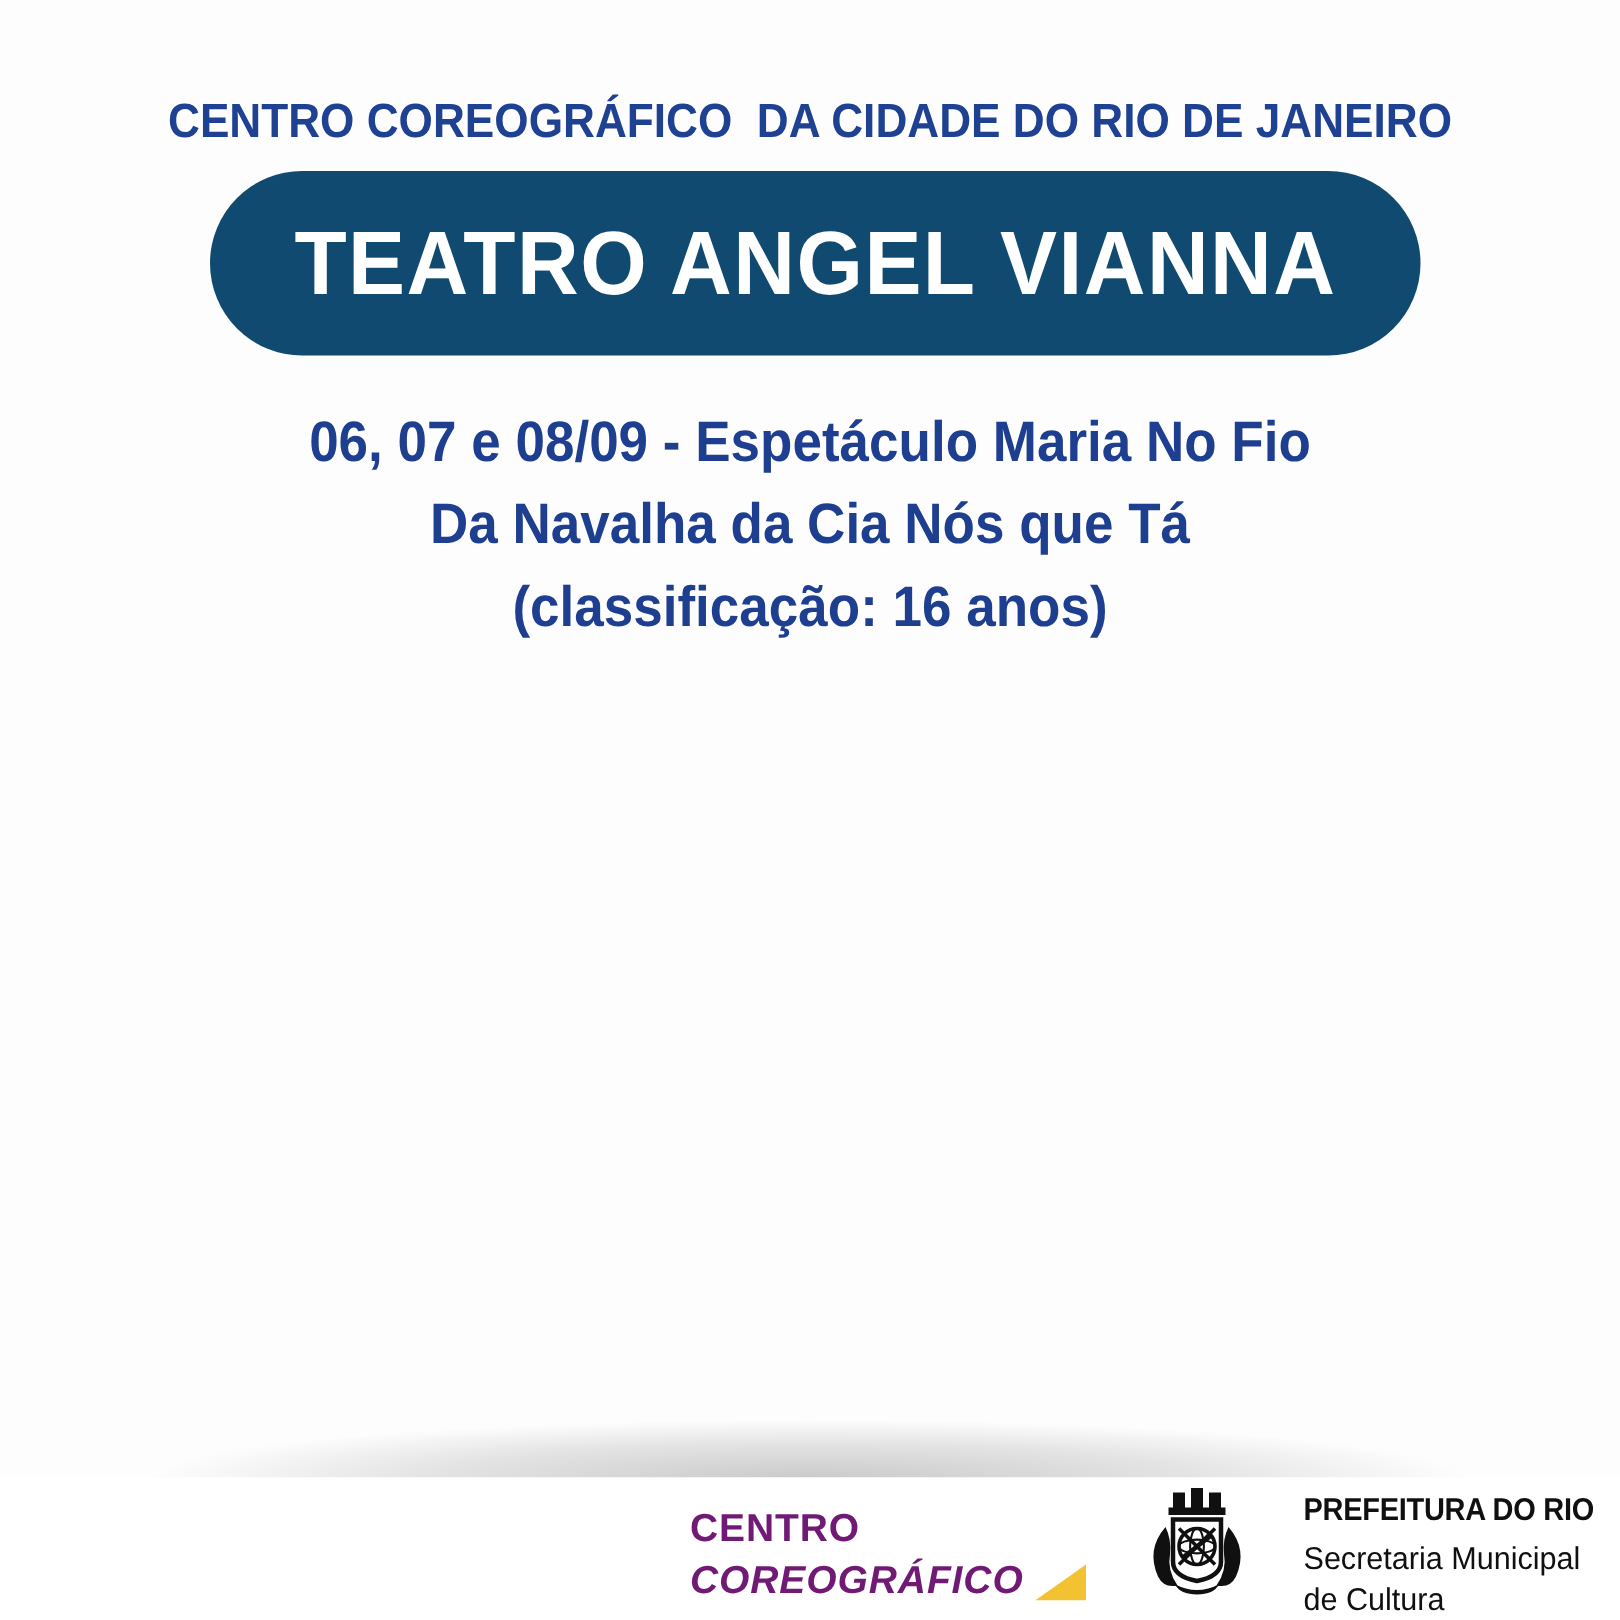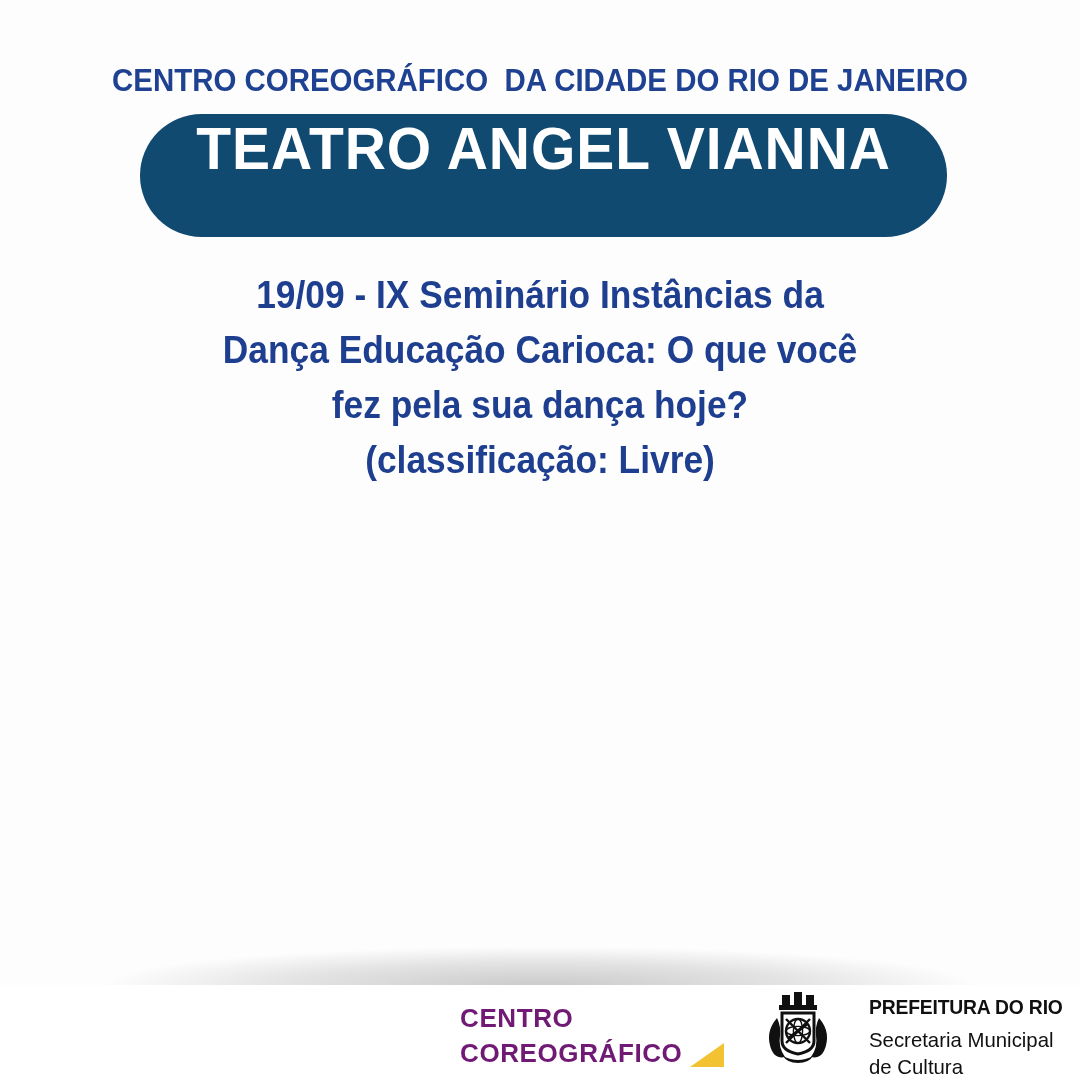--- a/index.html
+++ b/index.html
@@ -36,21 +36,21 @@
     transform-origin: 50% 50%;
   }
   .venue-pill {
     position: absolute;
     left: 140px; top: 114px;
     width: 807px;
     height: 123px;
     background: #114a70;
     border-radius: 62px;
     display: flex;
-    align-items: flex-start;
+    align-items: center;
     justify-content: center;
   }
   .venue-title {
     color: #ffffff;
     font-size: 60px;
     font-weight: 700;
     letter-spacing: 1px;
     transform: scaleX(0.95);
     transform-origin: 50% 50%;
     white-space: nowrap;
@@ -94,20 +94,21 @@
     left: 460px; top: 1001px;
     line-height: 35px;
     font-size: 26px;
     font-weight: 700;
     color: #701a75;
     letter-spacing: 0.6px;
   }
   .centro-logo .logo-line2-wrap {
     display: flex;
     align-items: flex-end;
+    font-style: italic;
   }
   .logo-triangle {
     display: inline-block;
     margin-left: 8px;
     margin-bottom: 4px;
   }
   .pref-group {
     position: absolute;
     left: 761px; top: 990px;
     display: flex;
@@ -149,28 +150,27 @@
   <div class="card">
 
     <div class="tagline">CENTRO COREOGRÁFICO  DA CIDADE DO RIO DE JANEIRO</div>
 
     <div class="venue-pill">
       <div class="venue-title">TEATRO ANGEL VIANNA</div>
     </div>
 
     <div class="events">
 
-
-
       <div class="event">
-        <div class="event-line">19/09 - IX Seminário Instâncias da</div>
-        <div class="event-line">Dança Educação Carioca: O que você</div>
-        <div class="event-line">fez pela sua dança hoje?</div>
-        <div class="event-line">(classificação: Livre)</div>
+        <div class="event-line">06, 07 e 08/09 - Espetáculo Maria No Fio</div>
+        <div class="event-line">Da Navalha da Cia Nós que Tá</div>
+        <div class="event-line">(classificação: 16 anos)</div>
       </div>
+
+
 
     </div>
   </div>
 
   <div class="card-shadow"></div>
 
   <div class="footer"></div>
 
   <div class="centro-logo">
     <div>CENTRO</div>

